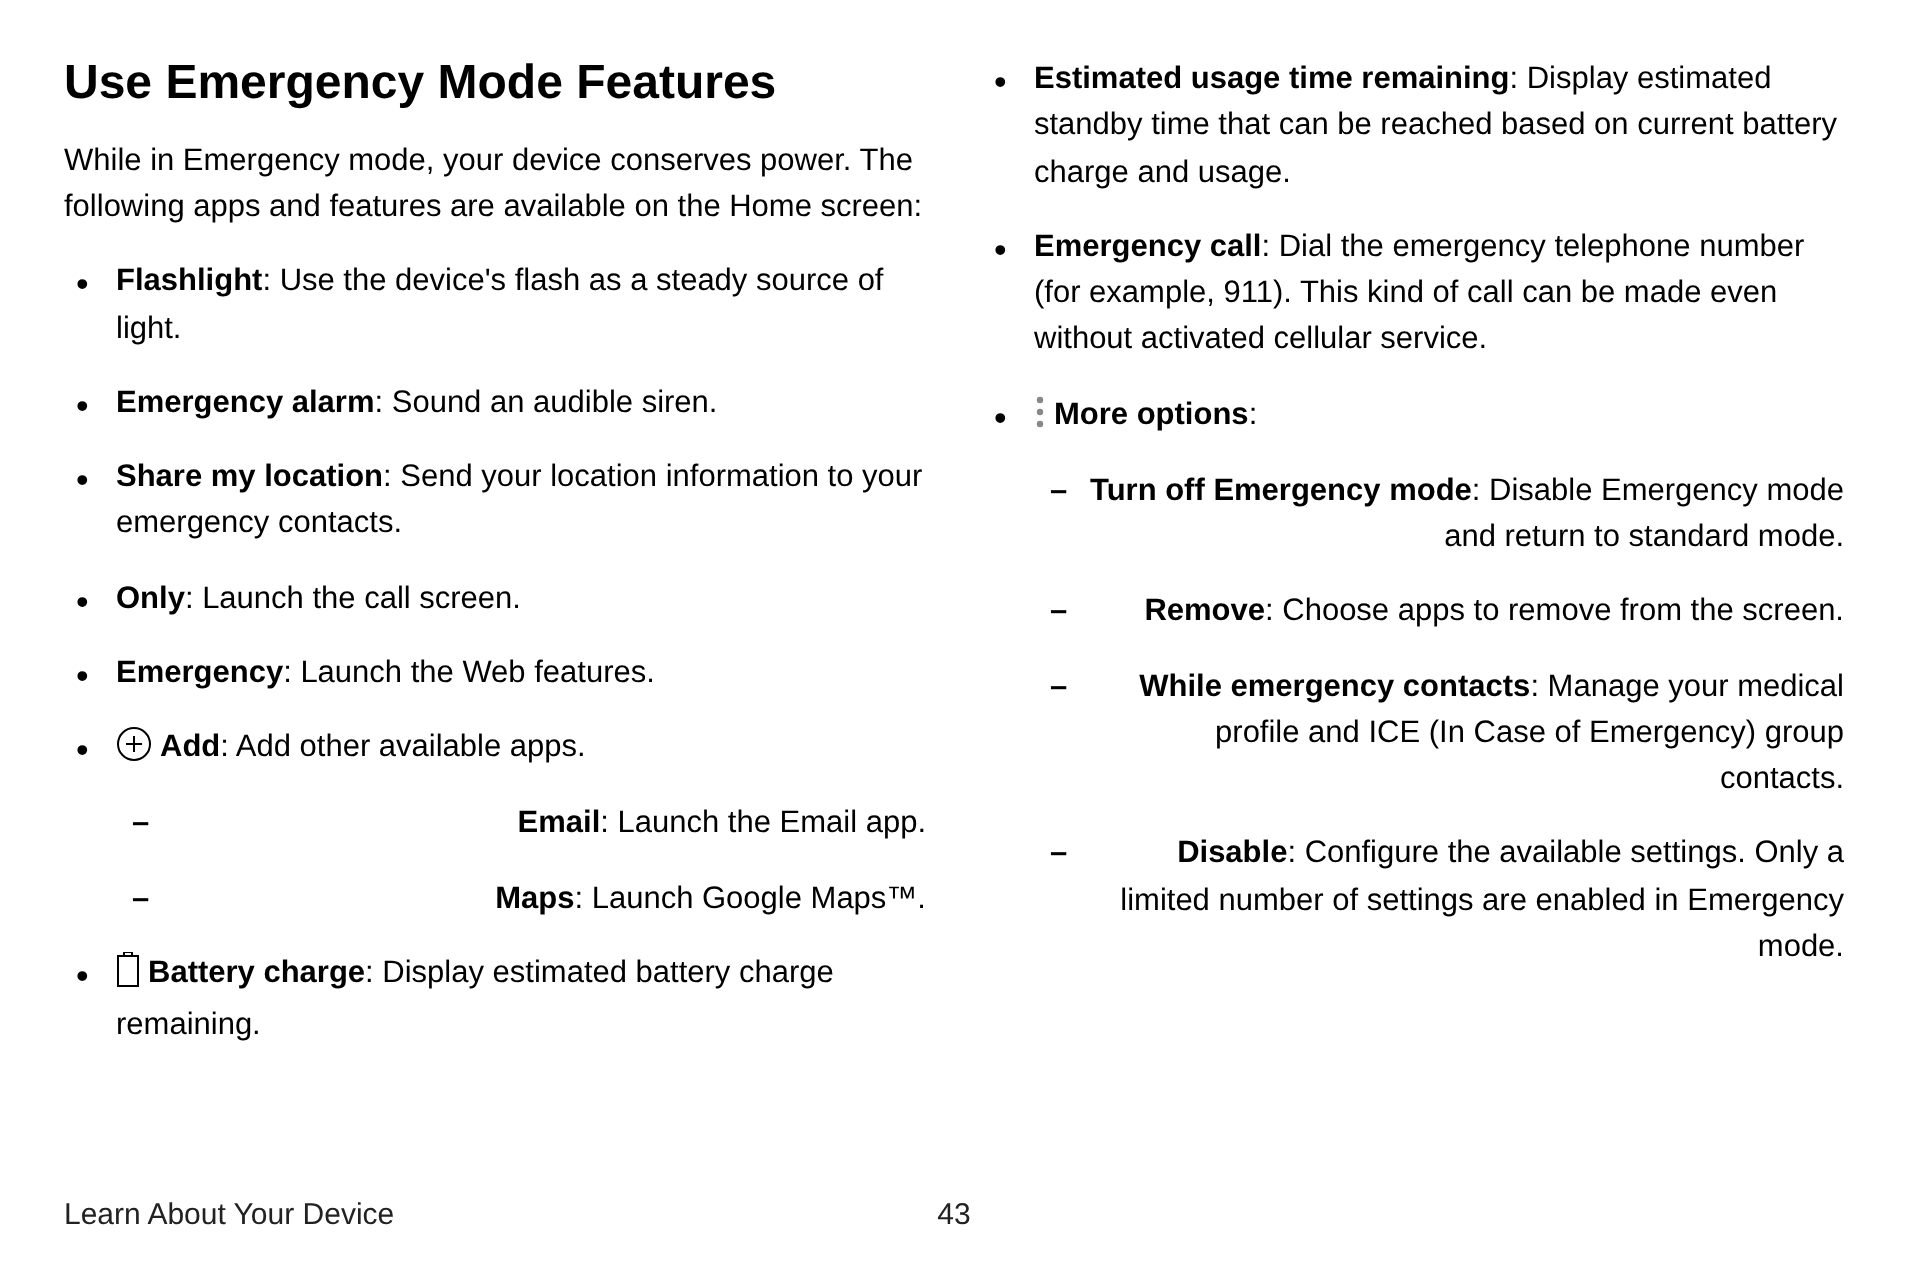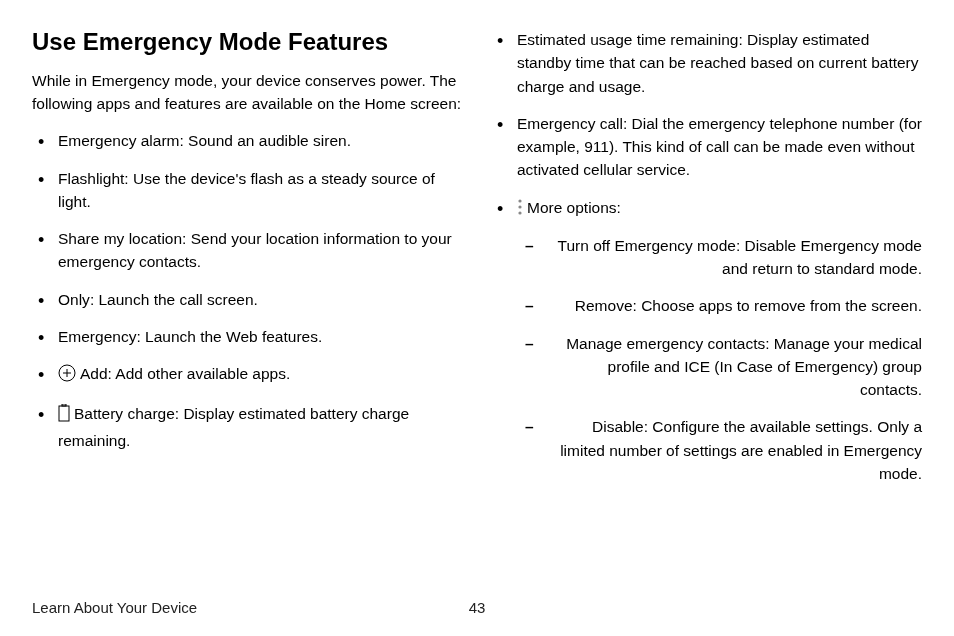--- a/index.html
+++ b/index.html
@@ -64,21 +64,21 @@
     font-size: 15.5px;
     line-height: 1.5;
   }
   ul.sub > li::before {
     content: "–";
     position: absolute;
     left: 0;
     top: 0;
     font-weight: 700;
   }
-  .bold { font-weight: 400; }
+  .bold { font-weight: 700; }
   .icon {
     display: inline-block;
     vertical-align: -3px;
     margin-right: 4px;
   }
   .footer {
     display: flex;
     justify-content: flex-start;
     align-items: baseline;
     font-size: 15px;
@@ -89,33 +89,37 @@
   .footer .pg { flex: 1; text-align: center; }
 </style>
 </head>
 <body>
 
 <div class="columns">
   <div class="col">
     <h1>Use Emergency Mode Features</h1>
     <p class="intro">While in Emergency mode, your device conserves power. The following apps and features are available on the Home screen:</p>
     <ul class="top">
+      <li><span class="bold">Flashlight</span><span>: Use the device's flash as a steady source of light.</span></li>
       <li><span class="bold">Emergency alarm</span><span>: Sound an audible siren.</span></li>
-      <li><span class="bold">Flashlight</span><span>: Use the device's flash as a steady source of light.</span></li>
       <li><span class="bold">Share my location</span><span>: Send your location information to your emergency contacts.</span></li>
       <li><span class="bold">Only</span><span>: Launch the call screen.</span></li>
       <li><span class="bold">Emergency</span><span>: Launch the Web features.</span></li>
       <li>
         <span class="icon">
           <svg width="18" height="18" viewBox="0 0 18 18">
               <circle cx="9" cy="9" r="8" fill="none" stroke="#000" stroke-width="1"></circle>
               <line x1="9" y1="5" x2="9" y2="13" stroke="#000" stroke-width="1"></line>
               <line x1="5" y1="9" x2="13" y2="9" stroke="#000" stroke-width="1"></line>
             </svg>
         </span><span class="bold">Add</span><span>: Add other available apps.</span>
+        <ul class="sub">
+          <li><span class="bold">Email</span><span>: Launch the Email app.</span></li>
+          <li><span class="bold">Maps</span><span>: Launch Google Maps™.</span></li>
+        </ul>
       </li>
       <li>
         <span class="icon">
           <svg width="12" height="18" viewBox="0 0 12 18">
               <rect x="4" y="0" width="4" height="2" fill="none" stroke="#000" stroke-width="1"></rect>
               <rect x="1" y="2" width="10" height="15" fill="none" stroke="#000" stroke-width="1"></rect>
             </svg>
         </span><span class="bold">Battery charge</span><span>: Display estimated battery charge remaining.</span>
       </li>
     </ul>
@@ -129,21 +133,21 @@
         <span class="icon">
           <svg width="6" height="18" viewBox="0 0 6 18">
               <circle cx="3" cy="3" r="1.6" fill="#888"></circle>
               <circle cx="3" cy="9" r="1.6" fill="#888"></circle>
               <circle cx="3" cy="15" r="1.6" fill="#888"></circle>
             </svg>
         </span><span class="bold">More options</span><span>:</span>
         <ul class="sub">
           <li><span class="bold">Turn off Emergency mode</span><span>: Disable Emergency mode and return to standard mode.</span></li>
           <li><span class="bold">Remove</span><span>: Choose apps to remove from the screen.</span></li>
-          <li><span class="bold">Manage emergency contacts</span><span>: Manage your medical profile and ICE (In Case of Emergency) group contacts.</span></li>
+          <li><span class="bold">While emergency contacts</span><span>: Manage your medical profile and ICE (In Case of Emergency) group contacts.</span></li>
           <li><span class="bold">Disable</span><span>: Configure the available settings. Only a limited number of settings are enabled in Emergency mode.</span></li>
         </ul>
       </li>
     </ul>
   </div>
 </div>
 
 <div class="footer">
   <span class="bc">Learn About Your Device</span>
   <span class="pg">43</span>

